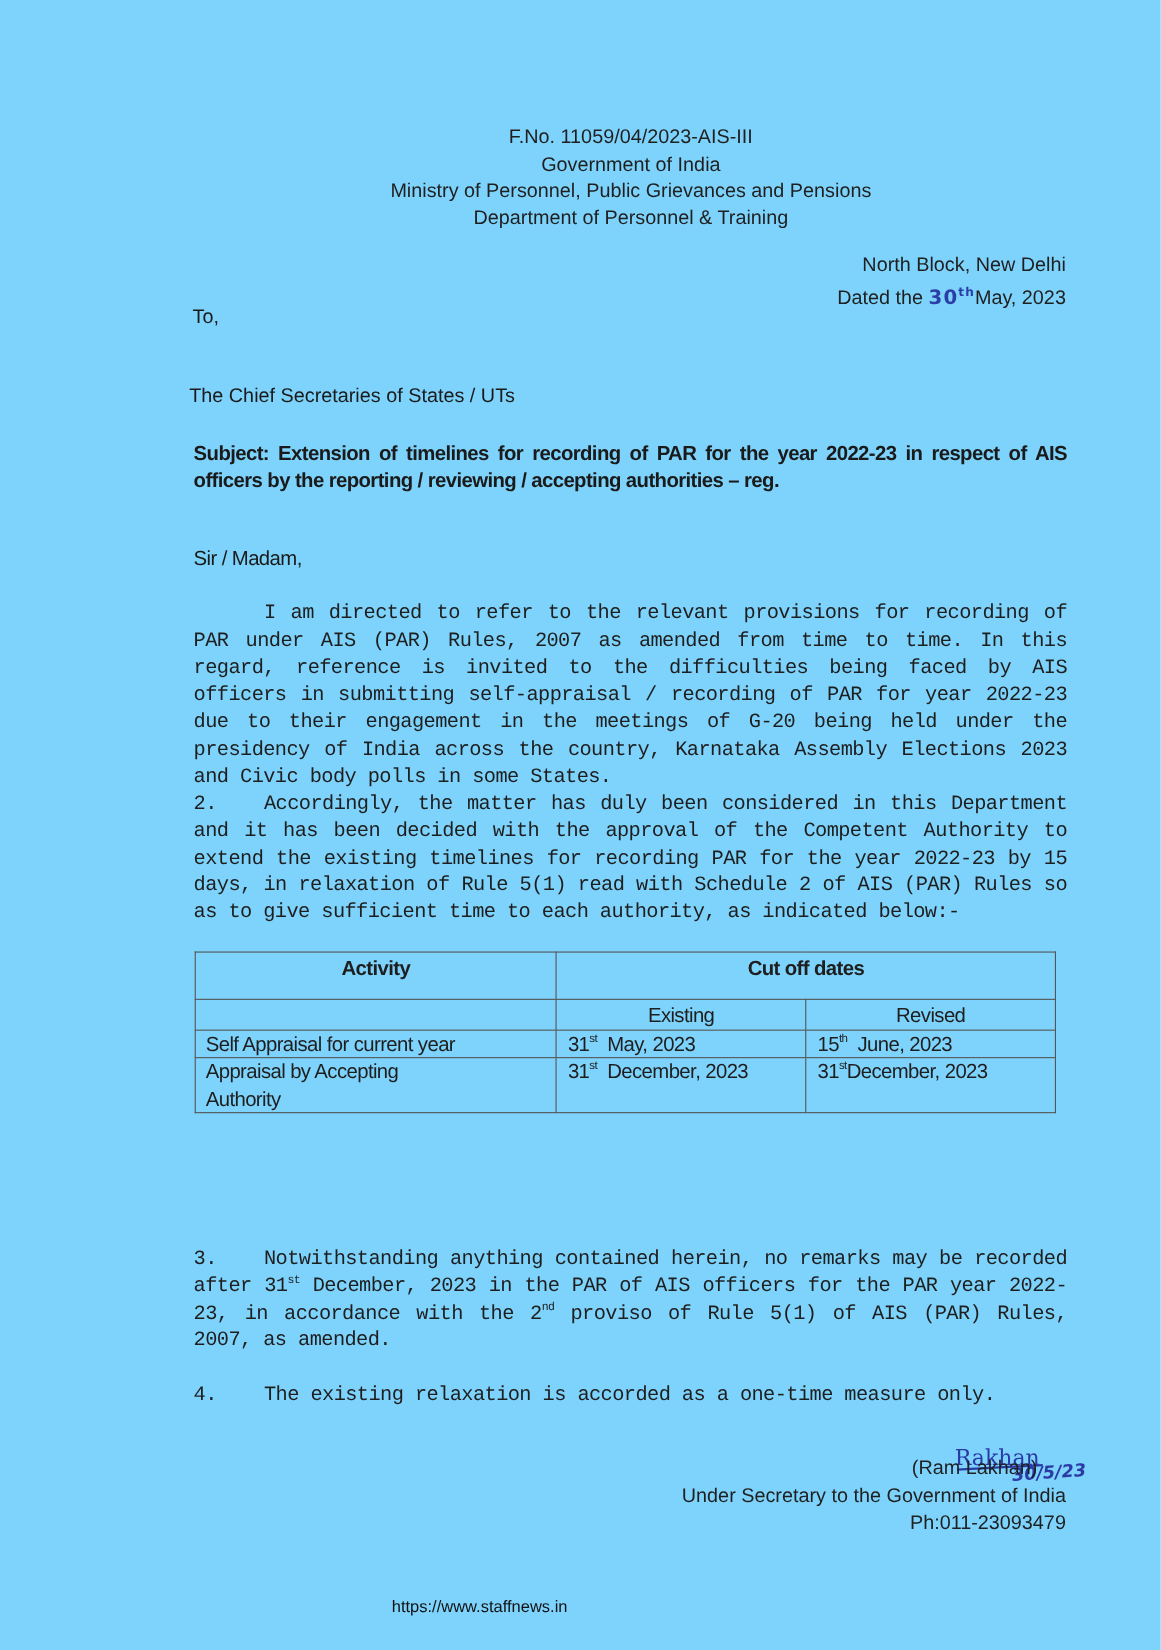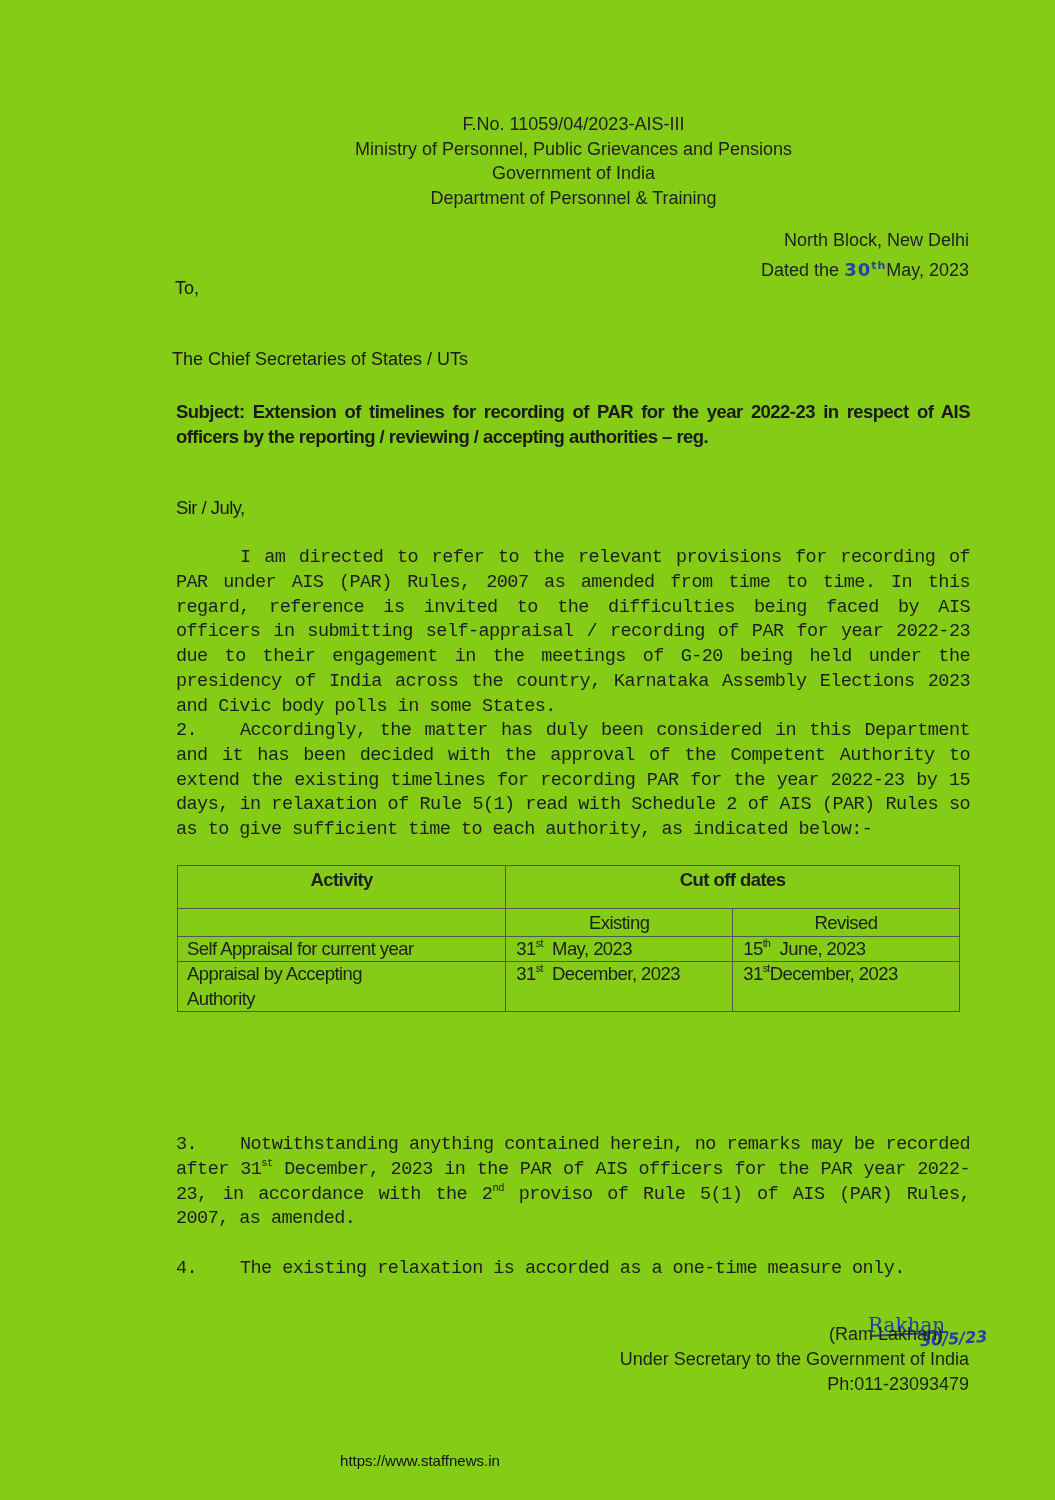--- a/index.html
+++ b/index.html
@@ -1,17 +1,17 @@
 <!DOCTYPE html>
 <html><head>
 <meta charset="utf-8">
 <style>
   html, body { margin: 0; padding: 0; background: #ffffff; }
   body { width: 1055px; height: 1500px; position: relative; overflow: hidden; color: #1a1a1a; }
-  .page { position: absolute; left: 0; top: 0; width: 1055px; height: 1500px; background: #84cc16; }
+  .page { position: absolute; left: 0; top: 0; width: 1055px; height: 1500px; background: #7dd3fc; }
   .arial { font-family: "Liberation Sans", sans-serif; }
   .narrow { font-family: "Liberation Sans", sans-serif; letter-spacing: -0.55px; }
   .header-block { position: absolute; left: 0; width: 1055px; top: 112px; text-align: center; font-size: 18px; line-height: 24.5px; color: #1f1f1f; padding-left: 92px; box-sizing: border-box; }
   .place-block { position: absolute; right: 86px; top: 228px; text-align: right; font-size: 18px; line-height: 25px; color: #1f1f1f; }
   .hand { font-family: "DejaVu Sans", sans-serif; color: #2b3ea8; font-weight: bold; font-size: 18px; letter-spacing: 1px; }
   .hand sup { font-size: 11px; vertical-align: 7px; font-weight: bold; }
   .to { position: absolute; left: 175px; top: 278px; font-size: 18px; }
   .addressee { position: absolute; left: 172px; top: 349px; font-size: 18px; }
   .subject { position: absolute; left: 176px; top: 399px; width: 794px; font-size: 18.5px; line-height: 25px; font-weight: bold; text-align: justify; color: #1a1a1a; }
   .salutation { position: absolute; left: 176px; top: 497px; font-size: 18.5px; }
@@ -28,45 +28,45 @@
   table.cutoff th { font-weight: bold; text-align: center; height: 40px; padding-top: 2px; }
   table.cutoff .sub th { font-weight: normal; height: 22px; padding-top: 2px; }
   table.cutoff col.c1 { width: 329px; }
   table.cutoff col.c2 { width: 227px; }
   table.cutoff col.c3 { width: 227px; }
   table.cutoff td.first { padding-left: 9px; }
   .sig-block { position: absolute; right: 86px; top: 1322px; text-align: right; font-size: 18px; line-height: 25px; color: #1f1f1f; }
   .signature { position: absolute; left: 868px; top: 1313px; font-family: "DejaVu Serif", serif; color: #2a3aa6; font-size: 20px; }
   .signature .line { display: block; width: 78px; height: 2px; background: #2a3aa6; margin-top: -4px; margin-left: 2px; transform: rotate(-3deg); }
   .sig-date { position: absolute; left: 920px; top: 1329px; font-family: "DejaVu Sans", sans-serif; font-style: italic; color: #2a3aa6; font-size: 16px; font-weight: bold; transform: rotate(-4deg); }
-  .footer-url { position: absolute; left: 0; width: 840px; top: 1452px; text-align: center; font-size: 15px; color: #111; padding-left: 0; }
+  .footer-url { position: absolute; left: 0; width: 840px; top: 1452px; text-align: center; font-size: 15px; color: #111; padding-left: 16px; }
 </style>
 </head>
 <body>
 
 <div class="page">
 
   <div class="header-block arial">
     <div>F.No. 11059/04/2023-AIS-III</div>
+    <div>Government of India</div>
     <div>Ministry of Personnel, Public Grievances and Pensions</div>
-    <div>Government of India</div>
     <div>Department of Personnel &amp; Training</div>
   </div>
 
   <div class="place-block arial">
     <div>North Block, New Delhi</div>
     <div><span>Dated the </span><span class="hand"><span>30</span><sup>th</sup></span><span>May, 2023</span></div>
   </div>
 
   <div class="to arial">To,</div>
   <div class="addressee arial">The Chief Secretaries of States / UTs</div>
 
   <div class="subject narrow">Subject: Extension of timelines for recording of PAR for the year 2022-23 in respect of AIS officers by the reporting / reviewing / accepting authorities – reg.</div>
 
-  <div class="salutation narrow">Sir / July,</div>
+  <div class="salutation narrow">Sir / Madam,</div>
 
   <div class="para narrow" id="p1"><span class="indent"></span><span>I am directed to refer to the relevant provisions for recording of PAR under AIS (PAR) Rules, 2007 as amended from time to time. In this regard, reference is invited to the difficulties being faced by AIS officers in submitting self-appraisal / recording of PAR for year 2022-23 due to their engagement in the meetings of G-20 being held under the presidency of India across the country, Karnataka Assembly Elections 2023 and Civic body polls in some States.</span></div>
 
   <div class="para narrow" id="p2"><span class="num">2.</span><span>Accordingly, the matter has duly been considered in this Department and it has been decided with the approval of the Competent Authority to extend the existing timelines for recording PAR for the year 2022-23 by 15 days, in relaxation of Rule 5(1) read with Schedule 2 of AIS (PAR) Rules so as to give sufficient time to each authority, as indicated below:-</span></div>
 
   <table class="cutoff narrow">
     <colgroup>
         <col class="c1">
         <col class="c2">
         <col class="c3">

